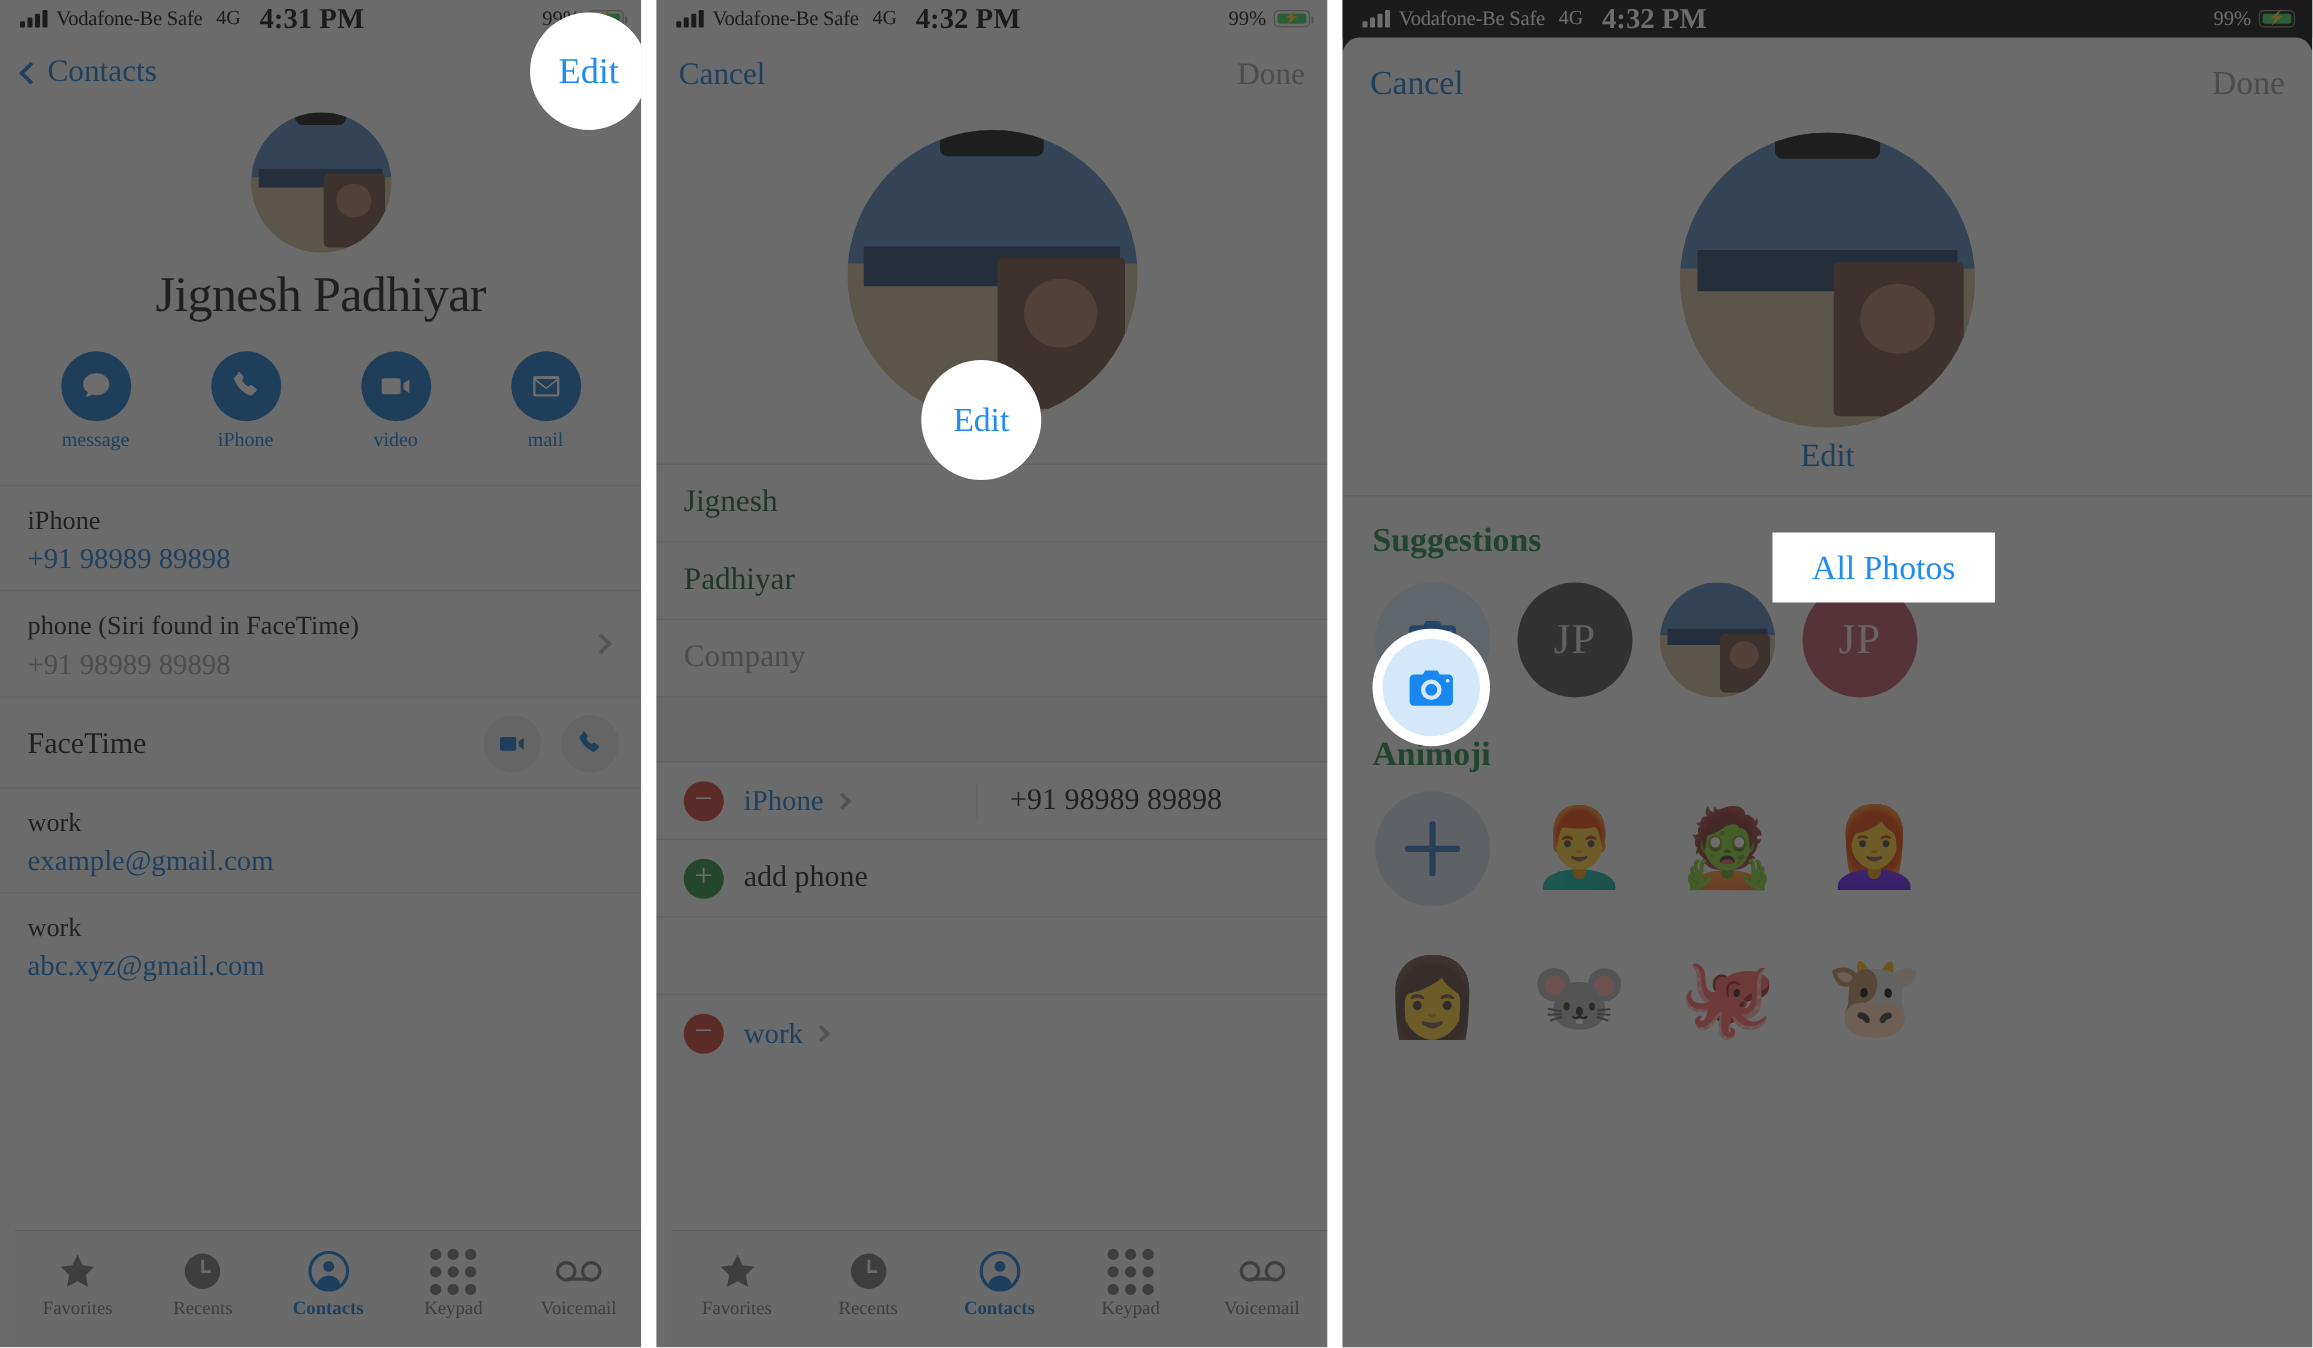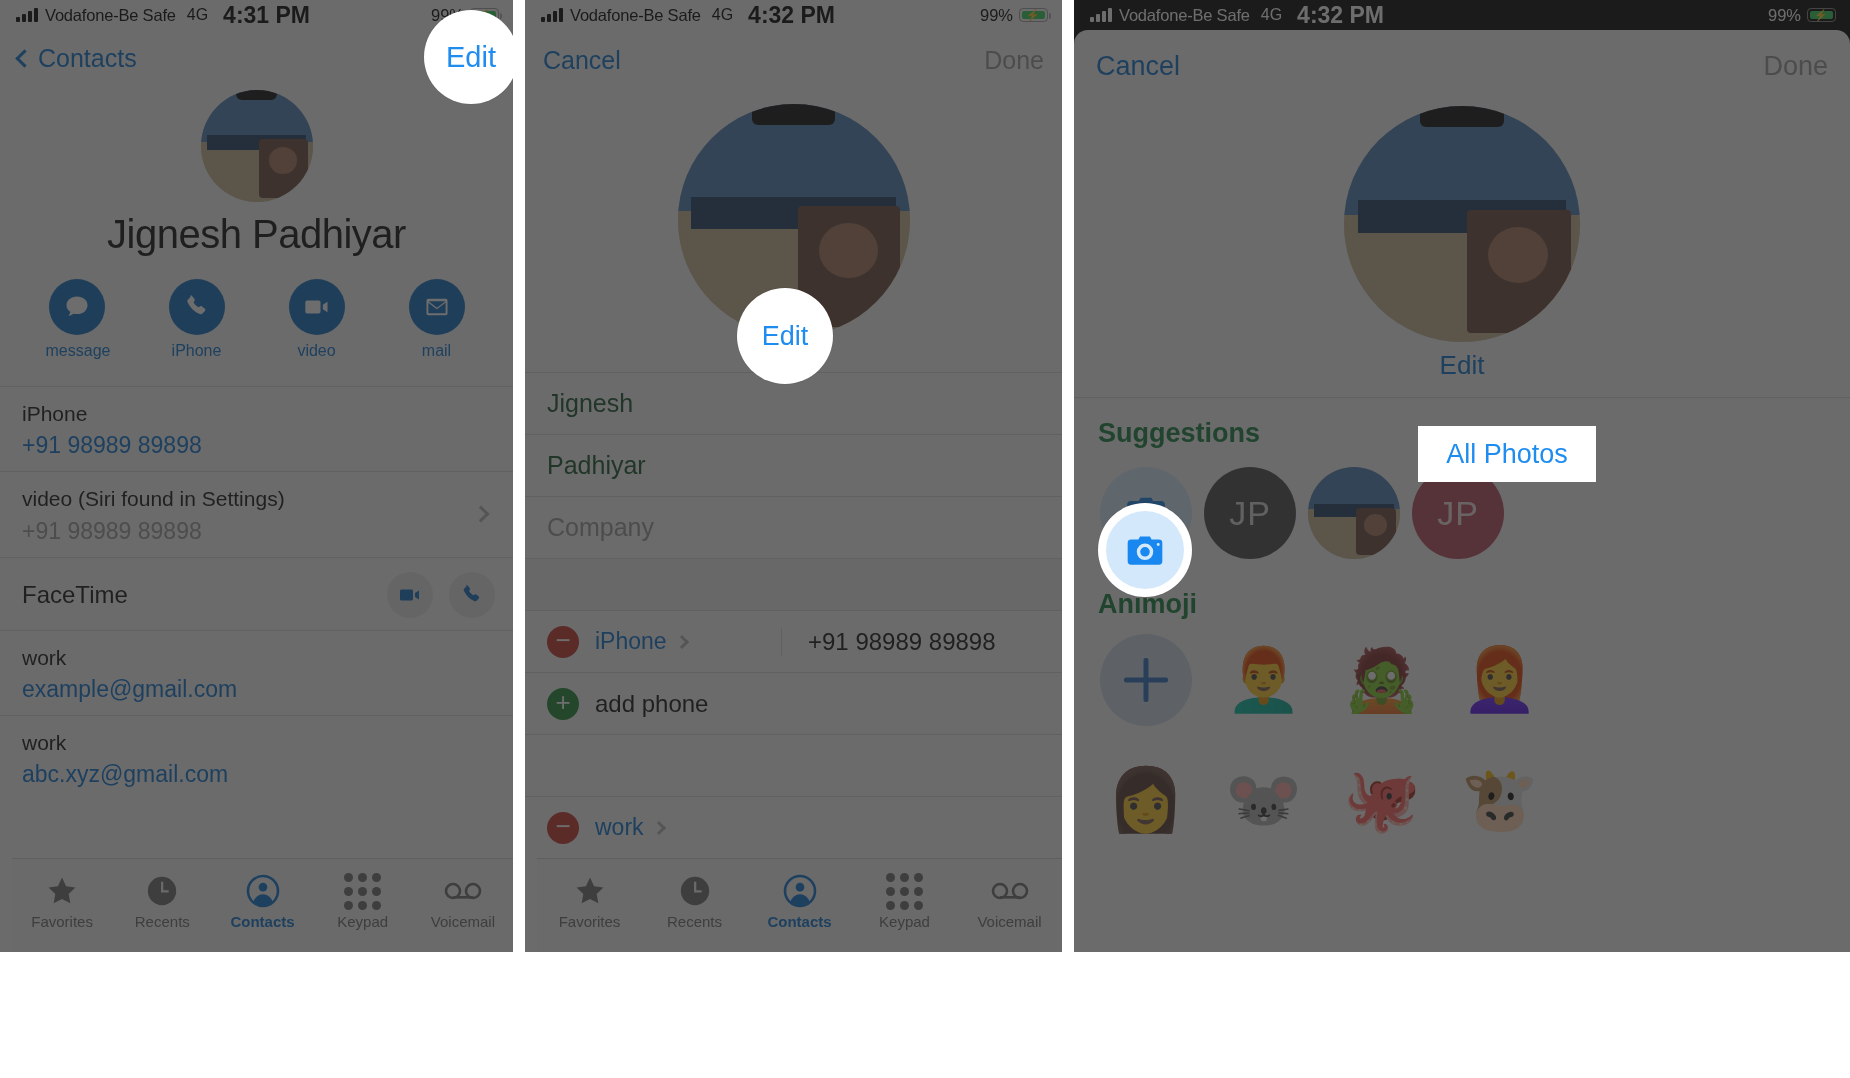--- a/index.html
+++ b/index.html
@@ -7,23 +7,24 @@
     width: 1850px; height: 1078px;
     background: #ffffff;
     font-family: "Liberation Sans", sans-serif;
     overflow: hidden;
   }
   .stage { position: relative; width: 1850px; height: 1078px; display: flex; background:#fff; }
 
   
   .panel {
     position: relative;
-    height: 952px;
+    height: 1078px;
     overflow: hidden;
     background: #f7f7f7;
+    font-family: Liberation Serif, serif;
   }
   .panel.p1 { width: 513px; }
   .gutter  { width: 12px; height: 1078px; background: #ffffff; flex: 0 0 12px; }
   .panel.p2 { width: 537px; }
   .panel.p3 { width: 513px; }
   .p3wrap { width: 776px; height:1078px; position: relative; background:#fff; }
 
   
   .dim {
     position: absolute; inset: 0;
@@ -191,21 +192,21 @@
   
   .p3 .sheetbg { position:absolute; inset:0; background:#000; }
   .sheet {
     position:absolute; left:0; right:0; top:30px; bottom:0; z-index: 5;
     background:#f7f7f7; border-radius: 14px 14px 0 0; overflow:hidden;
   }
   .sheet .navbar { background:transparent; height:72px; padding: 0 22px; }
   .avatar-s { width:236px; height:236px; border-radius:50%; margin: 4px auto 0; overflow:hidden; position:relative; background:#d2d2d4;}
   .sec-title { font-size: 27px; font-weight: 700; color:#15803d; padding: 16px 24px 0; }
   .sec-title.sep { border-top:1px solid #d9d9d9; margin-top:16px; padding-top:20px; }
-  .chipline { display:flex; align-items:center; gap: 12px; padding: 18px 26px 6px; }
+  .chipline { display:flex; align-items:center; gap: 22px; padding: 18px 26px 6px; }
   .chip { width: 92px; height:92px; border-radius:50%; flex:0 0 92px; position:relative; overflow:hidden;
           display:flex; align-items:center; justify-content:center; }
   .chip.cam { background:#d4e8fb; }
   .chip.cam svg { width:44px; height:36px; fill:#1887f0; }
   .chip.initials { background:#4a4a4d; color:#d8d8dc; font-size:34px; letter-spacing:1px; }
   .chip.initials.red { background:#b94a5e; color:#f3dfe4; }
   .amoji-row { display:flex; align-items:center; gap:26px; padding: 14px 26px; }
   .amoji { width:92px; height:92px; border-radius:50%; flex:0 0 92px; overflow:hidden; position:relative;
            display:flex; align-items:center; justify-content:center; font-size:62px; line-height:1; }
   .amoji.add { background:#cfdced; }
@@ -319,21 +320,21 @@
         </div>
       </div>
     </div>
 
     <div class="list">
       <div class="row">
         <div class="k">iPhone</div>
         <div class="v">+91 98989 89898</div>
       </div>
       <div class="row">
-        <div class="k">video (Siri found in Settings)</div>
+        <div class="k">phone (Siri found in FaceTime)</div>
         <div class="v grey">+91 98989 89898</div>
         <span class="chev-r"></span>
       </div>
       <div class="row single">
         <div class="k">FaceTime</div>
         <div class="facetime-btns">
           <span class="ft-btn">
             <svg viewBox="0 0 24 24">
                 <path d="M3.5 6.5h10c.8 0 1.5.7 1.5 1.5v8c0 .8-.7 1.5-1.5 1.5h-10C2.7 17.5 2 16.8 2 16V8c0-.8.7-1.5 1.5-1.5zM17 10l4-2.6v9.2L17 14v-4z"></path>
               </svg>

